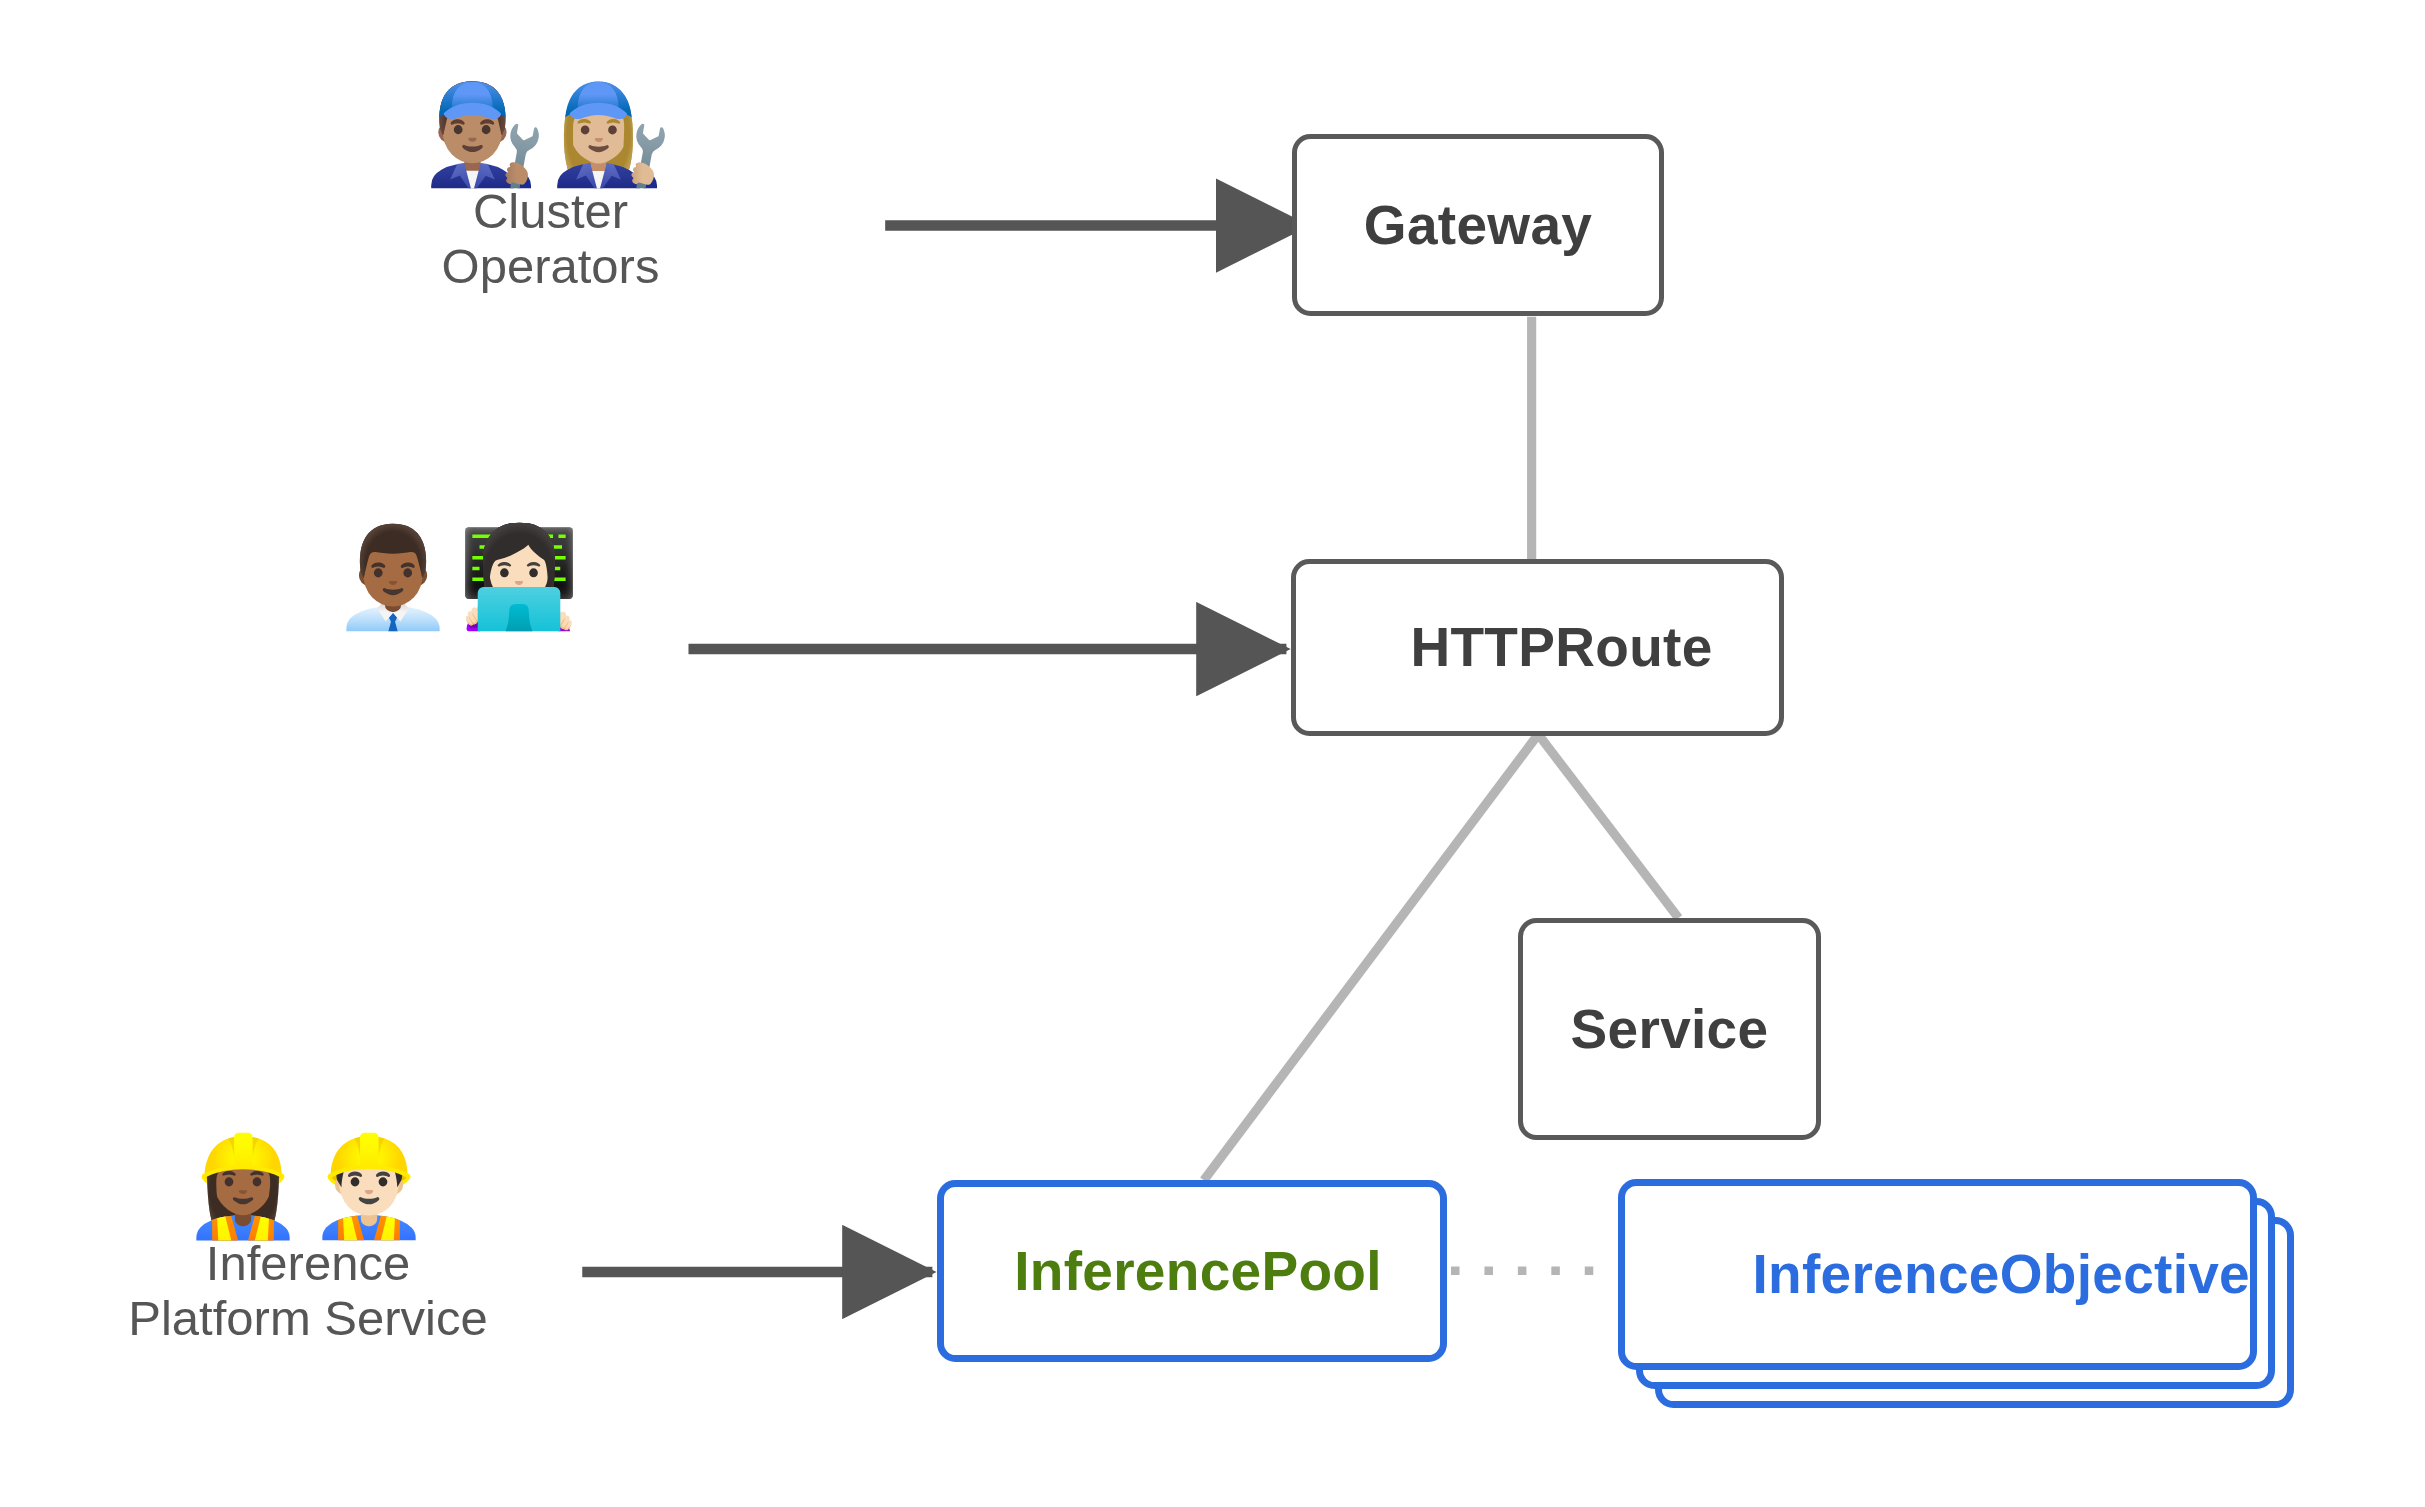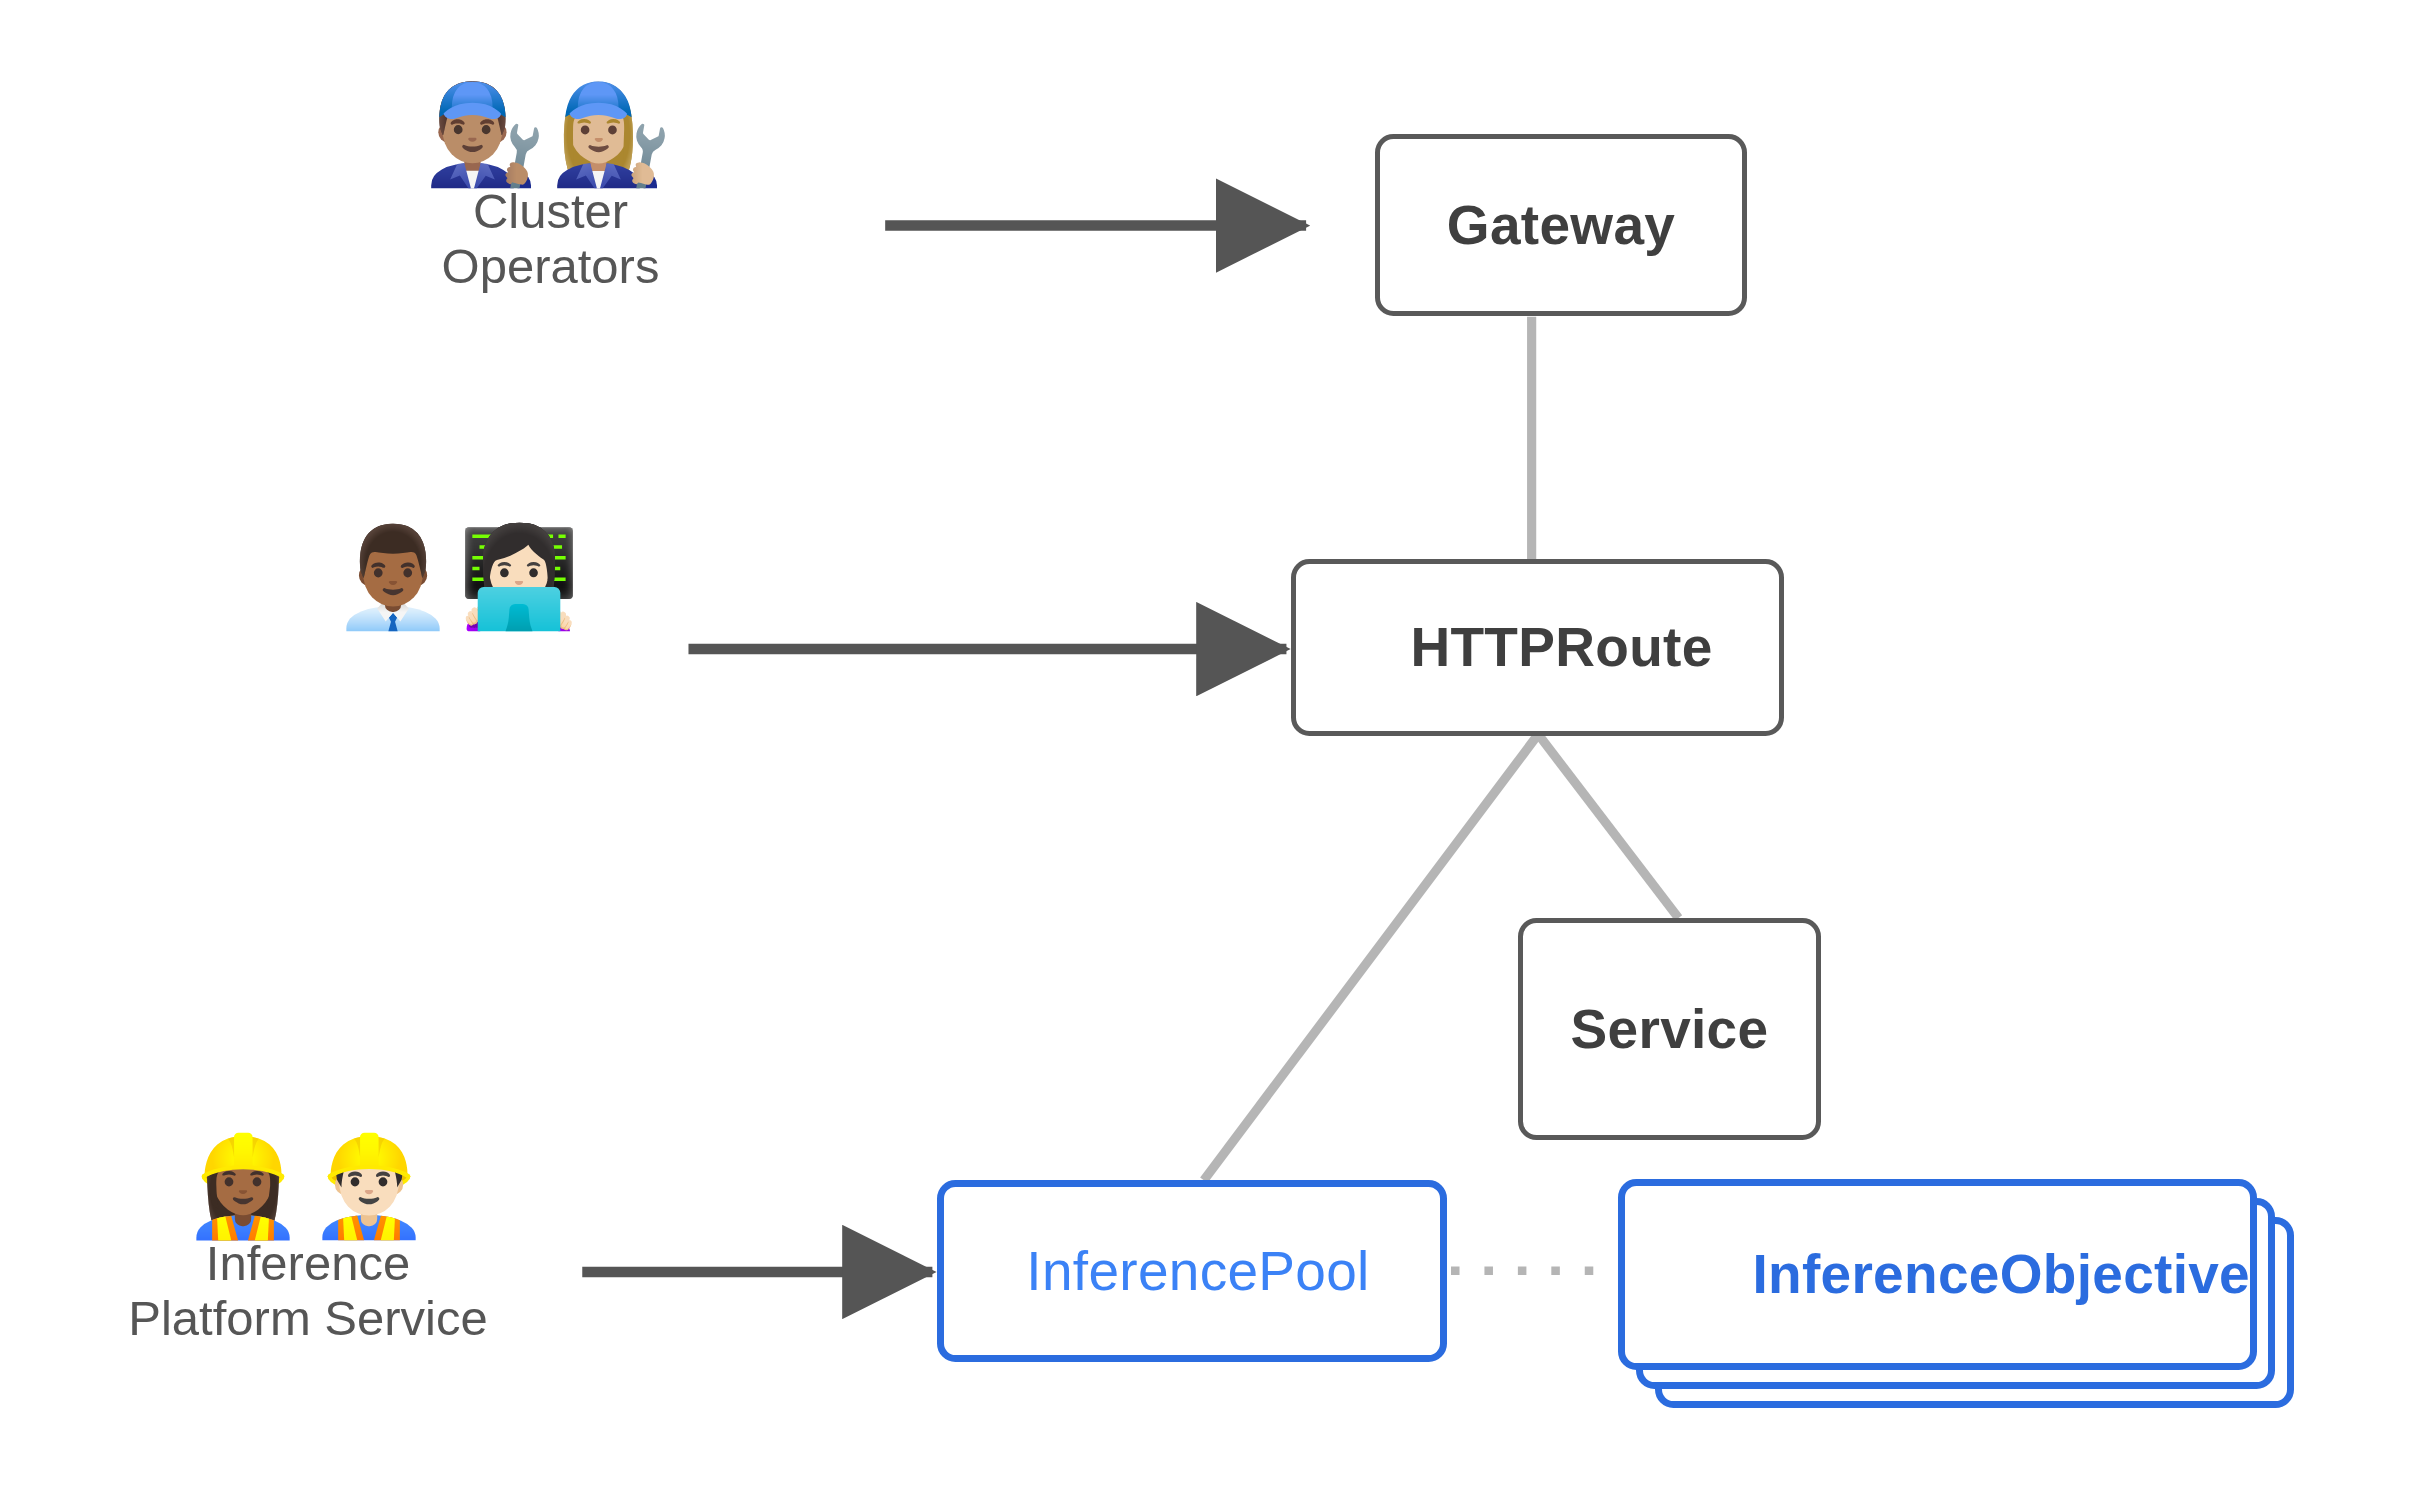--- a/index.html
+++ b/index.html
@@ -73,32 +73,32 @@
     border: 5.9px solid #595959;
   }
   .node-gray .node-label {
     color: #3f3f3f;
     font-weight: 700;
   }
   .node-blue {
     border: 7.2px solid #2b6cdf;
   }
   .node-blue .node-label {
-    color: #3b82f6;
-    font-weight: 400;
+    color: #4d7c0f;
+    font-weight: 700;
     margin-left: 12px;
   }
   .node-label {
     font-size: 55px;
     line-height: 1;
     letter-spacing: 0.3px;
     white-space: nowrap;
   }
 
-  #node-gateway   { left: 1375px; top: 134px;  width: 372px;  height: 182px; }
+  #node-gateway   { left: 1292px; top: 134px;  width: 372px;  height: 182px; }
   #node-httproute { left: 1291px; top: 559px;  width: 493px;  height: 177px; padding-left: 48px; }
   #node-service   { left: 1518px; top: 918px; width: 303px;  height: 222px; }
   #node-inferencepool { left: 937px; top: 1180px; width: 510px; height: 182px; }
 
   
   #stack-inferenceobjective {
     position: absolute;
     left: 1618px;
     top: 1179px;
     width: 675px;

